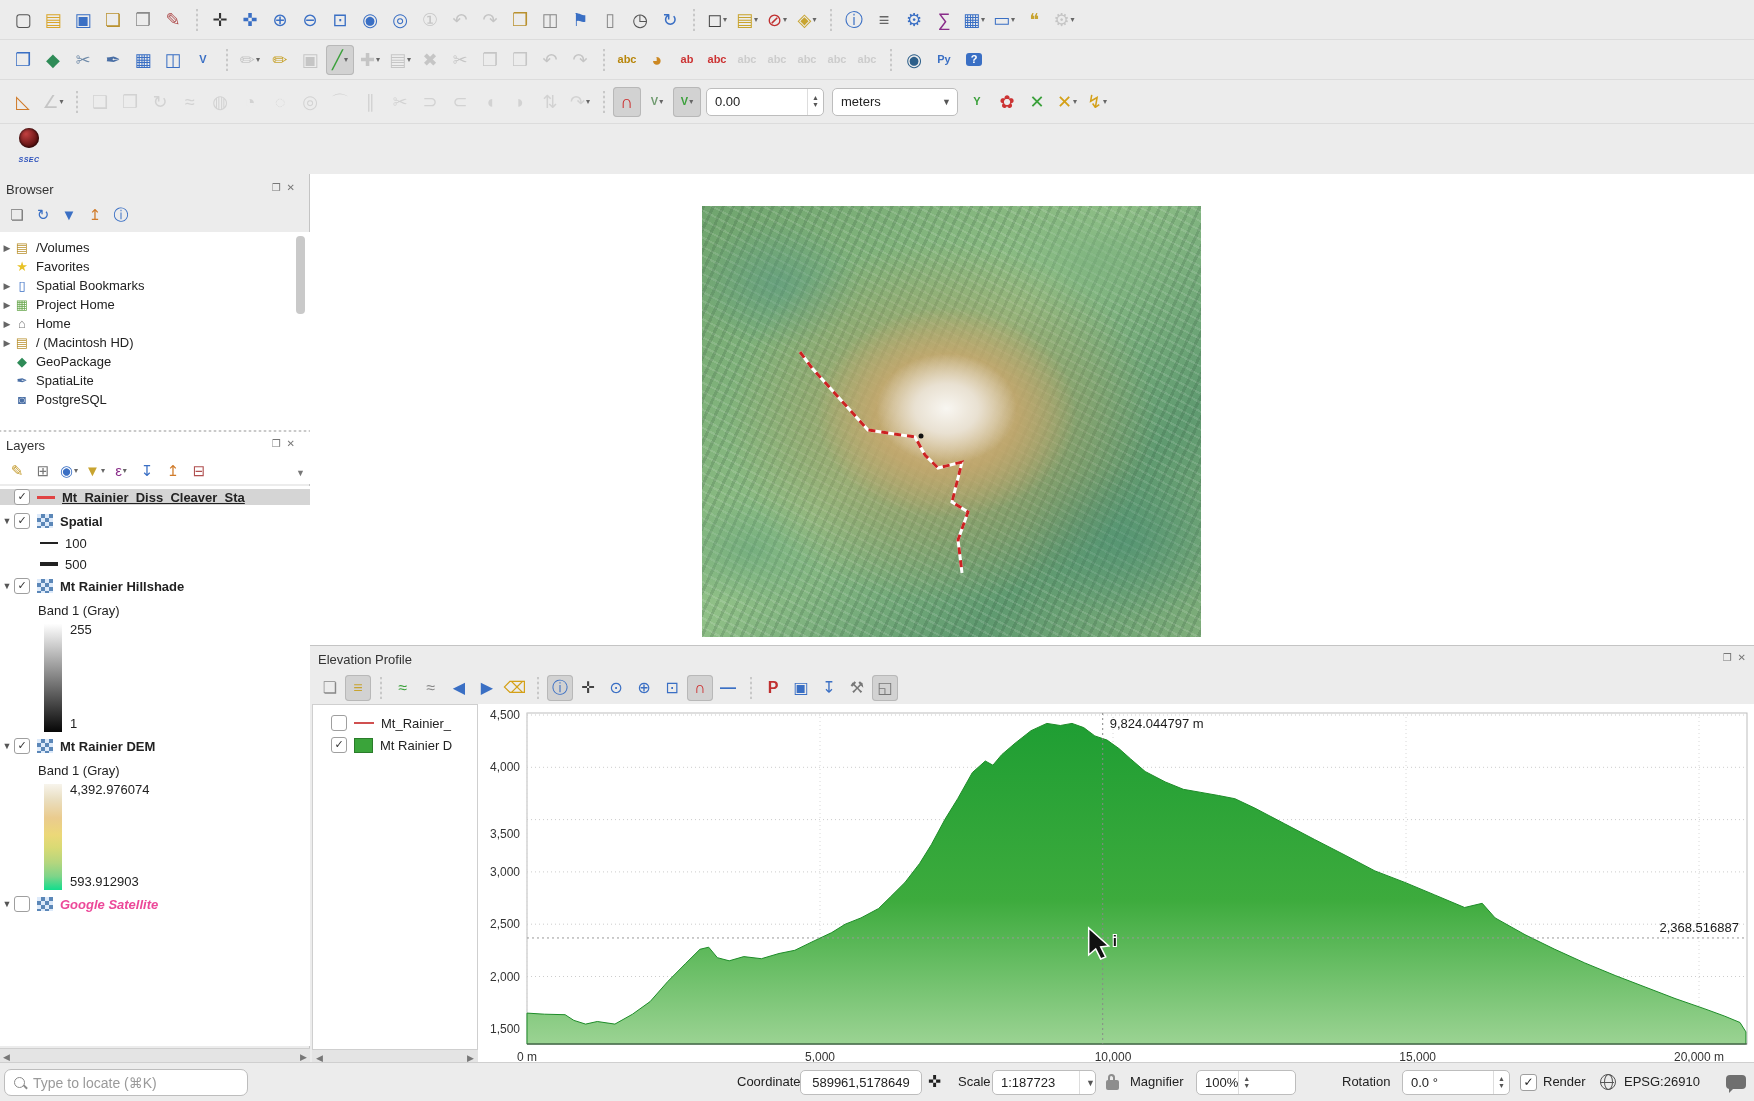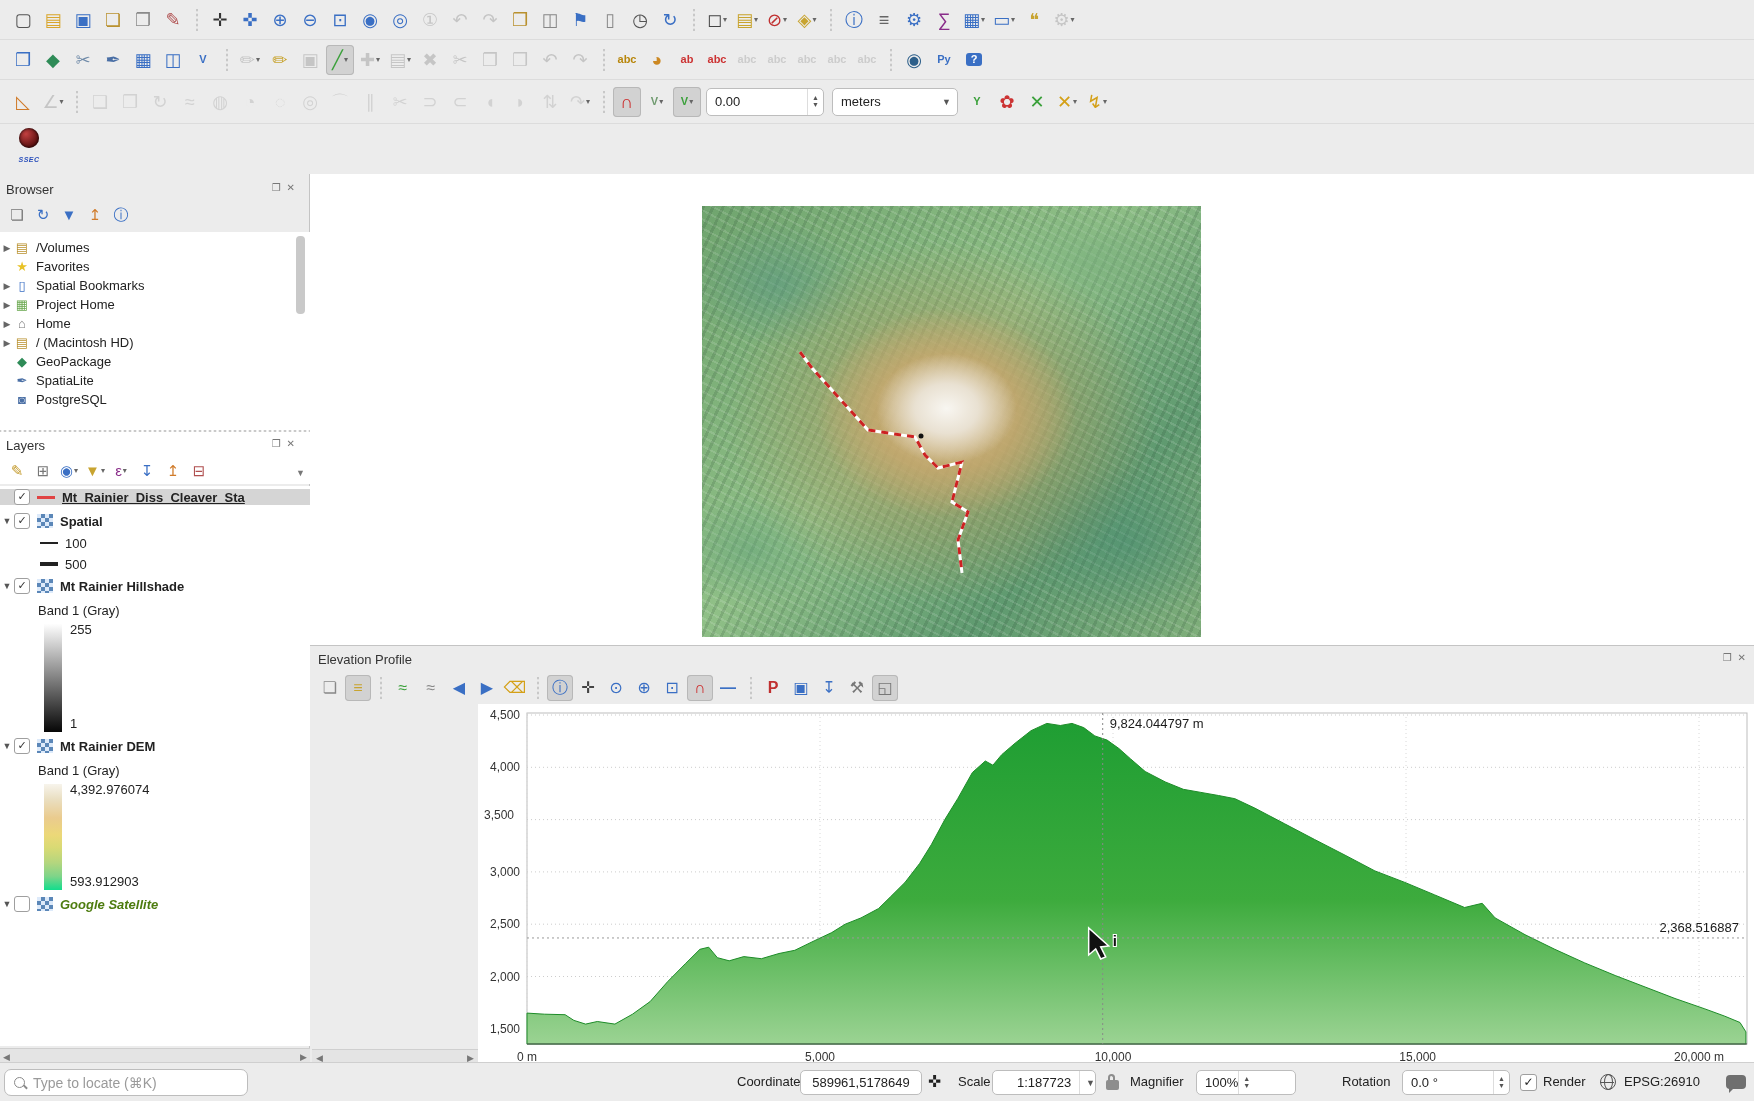--- a/index.html
+++ b/index.html
@@ -605,21 +605,21 @@
       </div>
       <div class="sub-label" style="top:277px;">Band 1 (Gray)</div>
       <div class="ramp dem" style="top:298px;height:106px;"></div>
       <div class="ramp-label" style="top:296px;">4,392.976074</div>
       <div class="ramp-label" style="top:388px;">593.912903</div>
 
       <div class="lrow" style="top:410px;">
         <span class="exp">▼</span>
         <span class="cb"></span>
         <span class="checker"></span>
-        <span class="lname" style="font-style:italic;color:#4d7c0f;">Google Satellite</span>
+        <span class="lname" style="font-style:italic;color:#ec4899;">Google Satellite</span>
       </div>
     </div>
 
     <div class="hscrollbar" style="left:0;top:874px;width:310px;">
       <span class="scroll-arrow" style="left:3px;top:3px;">◀</span>
       <span class="scroll-arrow" style="right:3px;top:3px;">▶</span>
     </div>
   </div>
 
   <div id="canvas">
@@ -696,20 +696,32 @@
           <span class="glyph" style="color: rgb(58, 111, 196);">↧</span>
         </span>
         <span class="tb-btn">
           <span class="glyph" style="color: rgb(119, 119, 119);">⚒</span>
         </span>
         <span class="tb-btn on">
           <span class="glyph" style="color: rgb(119, 119, 119);">◱</span>
         </span>
       </div>
 
+    <div id="plegend">
+      <div class="leg-row" style="top:10px;">
+        <span class="cb"></span>
+        <span class="leg-swatch-line"></span>
+        <span>Mt_Rainier_</span>
+      </div>
+      <div class="leg-row" style="top:32px;">
+        <span class="cb checked"></span>
+        <span class="leg-swatch-fill"></span>
+        <span>Mt Rainier D</span>
+      </div>
+    </div>
 
     <div id="chartbox">
         <svg width="1276" height="388" style="position: absolute; left: 0px; top: 0px;">
           <rect x="49" y="9" width="1220" height="331" fill="#ffffff" stroke="#bdbdbd"></rect>
           <line x1="49" x2="1269" y1="324.8" y2="324.8" stroke="#cccccc" stroke-dasharray="1,3"></line>
           <line x1="49" x2="1269" y1="272.5" y2="272.5" stroke="#cccccc" stroke-dasharray="1,3"></line>
           <line x1="49" x2="1269" y1="220.2" y2="220.2" stroke="#cccccc" stroke-dasharray="1,3"></line>
           <line x1="49" x2="1269" y1="167.9" y2="167.9" stroke="#cccccc" stroke-dasharray="1,3"></line>
           <line x1="49" x2="1269" y1="115.6" y2="115.6" stroke="#cccccc" stroke-dasharray="1,3"></line>
           <line x1="49" x2="1269" y1="63.3" y2="63.3" stroke="#cccccc" stroke-dasharray="1,3"></line>
@@ -732,21 +744,21 @@
           <line x1="49" x2="1269" y1="233.95313361979998" y2="233.95313361979998" stroke="#999" stroke-dasharray="2,3"></line>
           <g transform="translate(610.6890251042,223.95313361979998)">
             <polygon points="0,0 0,27 7,21 12,31 17,29 12,19 20,18" fill="#111" stroke="#fff" stroke-width="1.5"></polygon>
             <text x="24" y="18" font-size="15" font-weight="bold" fill="#111" stroke="#fff" stroke-width="2" paint-order="stroke">i</text>
           </g>
         </svg>
         <div class="tick-label" style="left: 0px; width: 42px; text-align: right; top: 317.8px;">1,500</div>
         <div class="tick-label" style="left: 0px; width: 42px; text-align: right; top: 265.5px;">2,000</div>
         <div class="tick-label" style="left: 0px; width: 42px; text-align: right; top: 213.2px;">2,500</div>
         <div class="tick-label" style="left: 0px; width: 42px; text-align: right; top: 160.9px;">3,000</div>
-        <div class="tick-label" style="left: 0px; width: 42px; text-align: center; top: 104px;">3,500</div>
+        <div class="tick-label" style="left: 0px; width: 42px; text-align: right; top: 123px;">3,500</div>
         <div class="tick-label" style="left: 0px; width: 42px; text-align: right; top: 56.3px;">4,000</div>
         <div class="tick-label" style="left: 0px; width: 42px; text-align: right; top: 4px;">4,500</div>
         <div class="tick-label" style="left: 19px; width: 60px; text-align: center; top: 346px;">0 m</div>
         <div class="tick-label" style="left: 312px; width: 60px; text-align: center; top: 346px;">5,000</div>
         <div class="tick-label" style="left: 605px; width: 60px; text-align: center; top: 346px;">10,000</div>
         <div class="tick-label" style="left: 898px; width: 60px; text-align: right; top: 346px;">15,000</div>
         <div class="tick-label" style="left: 1191px; width: 60px; text-align: center; top: 346px;">20,000 m</div>
         <div class="cursor-label" style="left: 631.689px; top: 12px;">9,824.044797 m</div>
         <div class="cursor-label" style="left: 1089px; width: 172px; text-align: right; top: 215.953px;">2,368.516887</div>
       </div>
@@ -761,21 +773,21 @@
     <div id="locator">
       <span class="mag-icon"></span>
       <input placeholder="Type to locate (⌘K)" style="">
     </div>
     <span class="sb-label" style="left:737px;">Coordinate</span>
     <div class="sb-box" style="left:800px;width:122px;">
       <span>589961,5178649</span>
     </div>
     <span class="sb-label" style="left:928px;top:9px;font-size:16px;">✜</span>
     <span class="sb-label" style="left:958px;">Scale</span>
-    <div class="sb-box" style="left:992px;width:104px;justify-content:space-between;padding-left:24px;">
+    <div class="sb-box" style="left:992px;width:104px;justify-content:space-between;padding-left:8px;">
       <span>1:187723</span>
       <span class="dd">▼</span>
     </div>
     <span class="padlock" style="left:1106px;"></span>
     <span class="sb-label" style="left:1130px;">Magnifier</span>
     <div class="sb-box" style="left:1196px;width:100px;justify-content:flex-start;padding-left:8px;">
       <span>100%</span>
       <span class="steppers">
           <span>▲</span>
           <span>▼</span>

